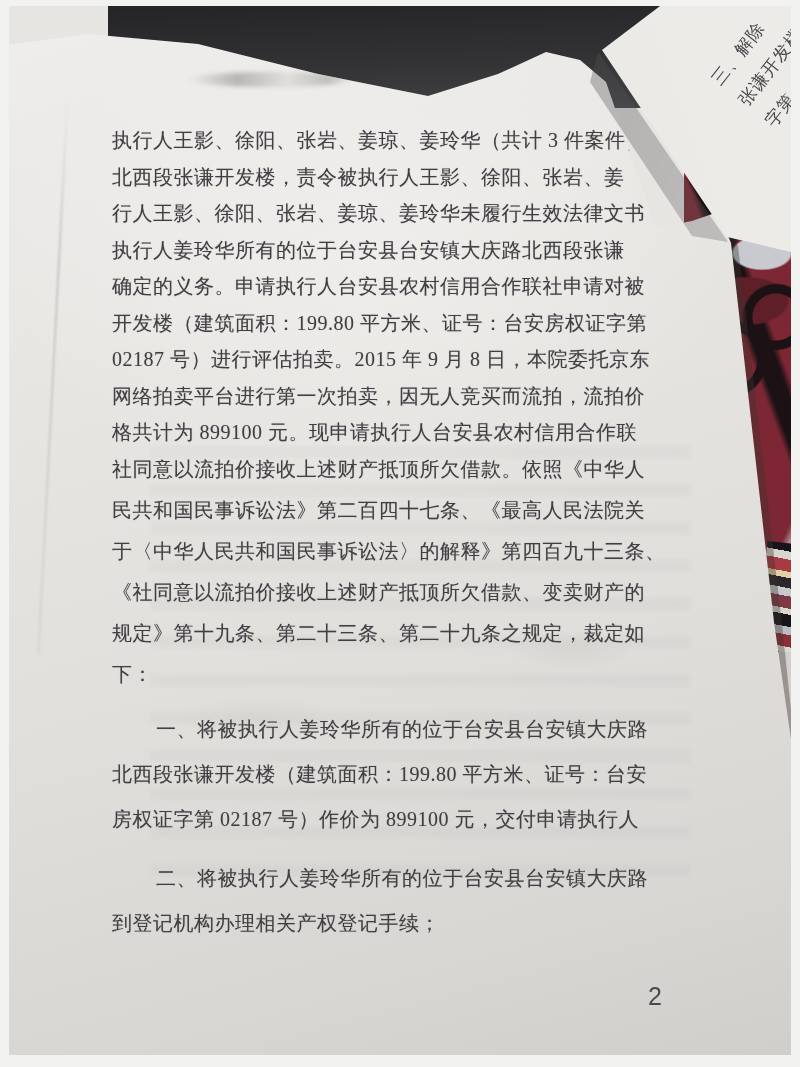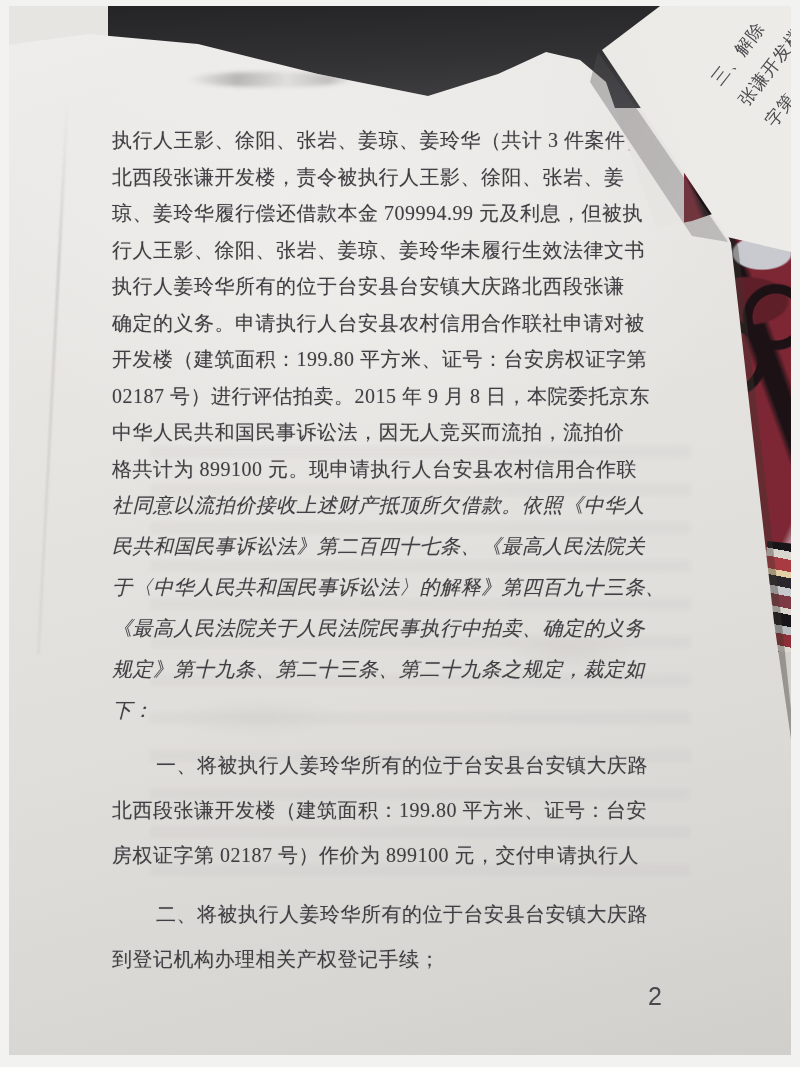--- a/index.html
+++ b/index.html
@@ -78,21 +78,21 @@
   }
 
   
   .doc-text{
     left:112px;top:130px;width:586px;
     color:#403f43;font-size:20px;letter-spacing:.5px;
     text-shadow:0 0 1px rgba(64,63,67,.3);
   }
   .doc-text .doc-line{position:relative;white-space:nowrap;line-height:1;}
   .doc-line.g1{height:36.5px;}
-  .doc-line.g2{height:41px;font-style:italic;}
+  .doc-line.g2{height:41px;}
   .doc-line.g3{height:45px;}
   .doc-line.indent{padding-left:44px;margin-top:14px;}
   .page-number{
     left:648px;top:982px;font-size:25px;color:#4a494d;
     font-family:"Liberation Sans","DejaVu Sans",sans-serif;
   }
 
   
   .overlay-shadow{
     inset:0;
@@ -133,32 +133,31 @@
   <div class="edge-shadow"></div>
 
   <div class="paper-main">
     <div class="crease-left"></div>
     <div class="smudge-top"></div>
     <div class="ghost-bleed"></div>
 
     <div class="doc-text">
       <div class="doc-line g1">执行人王影、徐阳、张岩、姜琼、姜玲华（共计 3 件案件）</div>
       <div class="doc-line g1">北西段张谦开发楼，责令被执行人王影、徐阳、张岩、姜</div>
-      <div class="doc-line g1">琼、姜玲华履行偿还借款本金 709994.99 元及利息，但被执</div>
       <div class="doc-line g1">行人王影、徐阳、张岩、姜琼、姜玲华未履行生效法律文书</div>
       <div class="doc-line g1">执行人姜玲华所有的位于台安县台安镇大庆路北西段张谦</div>
       <div class="doc-line g1">确定的义务。申请执行人台安县农村信用合作联社申请对被</div>
       <div class="doc-line g1">开发楼（建筑面积：199.80 平方米、证号：台安房权证字第</div>
       <div class="doc-line g1">02187 号）进行评估拍卖。2015 年 9 月 8 日，本院委托京东</div>
-      <div class="doc-line g1">中华人民共和国民事诉讼法，因无人竞买而流拍，流拍价</div>
+      <div class="doc-line g1">网络拍卖平台进行第一次拍卖，因无人竞买而流拍，流拍价</div>
       <div class="doc-line g1">格共计为 899100 元。现申请执行人台安县农村信用合作联</div>
       <div class="doc-line g2">社同意以流拍价接收上述财产抵顶所欠借款。依照《中华人</div>
       <div class="doc-line g2">民共和国民事诉讼法》第二百四十七条、《最高人民法院关</div>
       <div class="doc-line g2">于〈中华人民共和国民事诉讼法〉的解释》第四百九十三条、</div>
-      <div class="doc-line g2">《最高人民法院关于人民法院民事执行中拍卖、确定的义务</div>
+      <div class="doc-line g2">《社同意以流拍价接收上述财产抵顶所欠借款、变卖财产的</div>
       <div class="doc-line g2">规定》第十九条、第二十三条、第二十九条之规定，裁定如</div>
       <div class="doc-line g2">下：</div>
       <div class="doc-line g3 indent">一、将被执行人姜玲华所有的位于台安县台安镇大庆路</div>
       <div class="doc-line g3">北西段张谦开发楼（建筑面积：199.80 平方米、证号：台安</div>
       <div class="doc-line g3">房权证字第 02187 号）作价为 899100 元，交付申请执行人</div>
       <div class="doc-line g3 indent">二、将被执行人姜玲华所有的位于台安县台安镇大庆路</div>
       <div class="doc-line g3">到登记机构办理相关产权登记手续；</div>
     </div>
 
     <div class="page-number">2</div>

